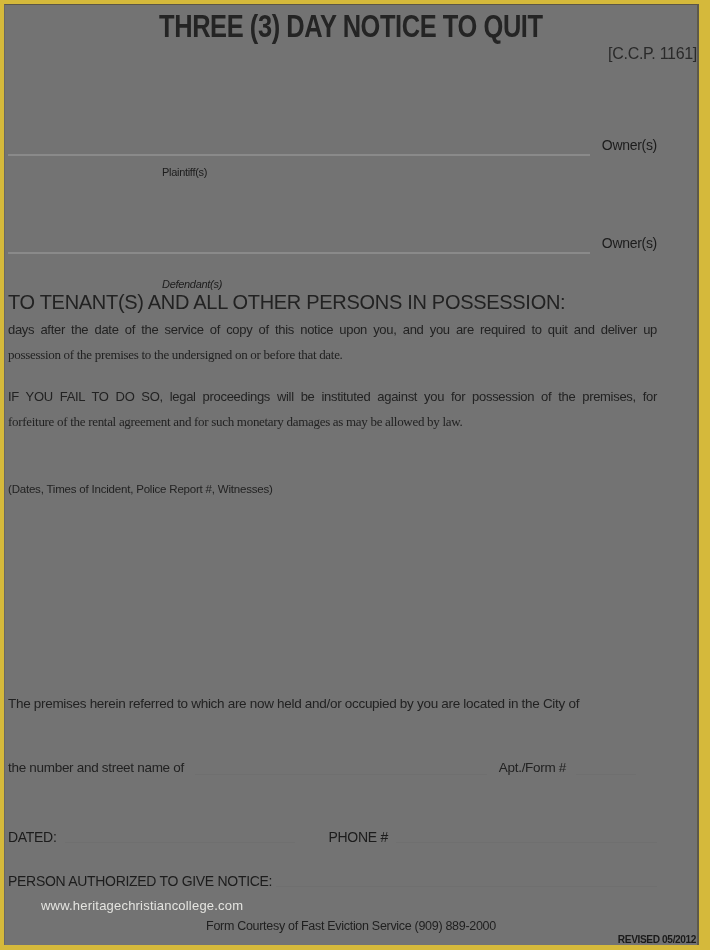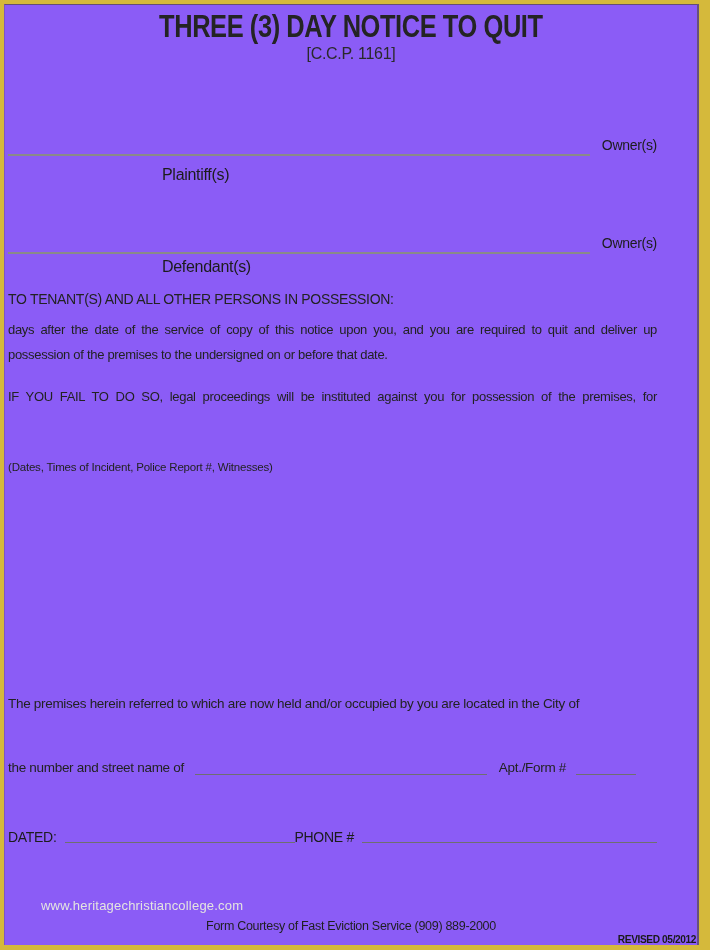--- a/index.html
+++ b/index.html
@@ -4,41 +4,41 @@
 <style>
   html,body{margin:0;padding:0;}
   body{
     width:710px;height:950px;position:relative;overflow:hidden;
     font-family:"Liberation Sans",sans-serif;
     background:#d5b93b; 
   }
   .frame{position:absolute;inset:0;background:#d5b93b;}
   .page{
     position:absolute;top:4px;left:4px;right:11px;bottom:5px;
-    background:#8b5cf6;
+    background:#737373;
     border-top:1px solid rgba(80,72,48,.65);
     border-right:2px solid rgba(80,72,48,.6);
     border-left:1px solid rgba(80,72,48,.25);
     color:#1c1c1c;
   }
   .abs{position:absolute;}
   .center{width:100%;text-align:center;}
   .title-inner{
     display:inline-block;transform:scaleX(.82);transform-origin:center;
     white-space:nowrap;font-weight:bold;font-size:31px;letter-spacing:-.5px;color:#242424;
   }
   .subtitle{font-size:16px;letter-spacing:-.3px;color:#2a2a2a;}
   .party-row{left:3px;right:40px;display:flex;align-items:flex-end;}
   .fill-line{flex:1;border-bottom:2px solid #8a8a8a;height:0;}
   .owner-lbl{margin-left:12px;margin-bottom:3px;font-size:14px;letter-spacing:-.3px;white-space:nowrap;}
-  .under-lbl{font-size:16px;letter-spacing:-.3px;}
+  .under-lbl{font-size:11px;letter-spacing:-.3px;}
   .bodytxt{font-size:13px;letter-spacing:-.3px;line-height:25px;color:#222;}
   .jline{text-align:justify;text-align-last:justify;}
-  .jline-last{text-align:left;}
-  .salutation,.reason-h{font-size:14px;letter-spacing:-.3px;color:#222;}
+  .jline-last{text-align:left;font-family:Liberation Serif, serif;}
+  .salutation,.reason-h{font-size:20px;letter-spacing:-.3px;color:#222;}
   .reason-hint{font-size:11.5px;letter-spacing:-.2px;color:#222;}
   .prem{font-size:13.5px;letter-spacing:-.3px;color:#222;white-space:nowrap;}
   .blank{
     display:inline-block;border-bottom:1.5px solid #6f6f6f;
     transform:translateY(3px);height:14px;vertical-align:baseline;
   }
   .sig-row{left:3px;right:40px;display:flex;align-items:flex-end;font-size:14px;letter-spacing:-.3px;}
   .sig-row .lbl{white-space:nowrap;margin-bottom:0;}
   .sig-row .blank2{border-bottom:1.5px solid #6f6f6f;height:0;margin-bottom:2px;}
   .watermark{font-size:13px;letter-spacing:.2px;color:#e4e4e0;}
@@ -47,64 +47,69 @@
 </style>
 </head>
 <body>
 
 <div class="frame"></div>
 <div class="page">
 
   <div class="abs center" style="top:4px;">
     <span class="title-inner">THREE (3) DAY NOTICE TO QUIT</span>
   </div>
-  <div class="abs center subtitle" style="top:40px;">[C.C.P. 1161]</div>
+  <div class="abs center subtitle" style="top:40px;text-align:right;">[C.C.P. 1161]</div>
 
   <div class="abs party-row" style="top:125px;height:26px;">
     <div class="fill-line"></div>
     <span class="owner-lbl">Owner(s)</span>
   </div>
   <div class="abs under-lbl" style="top:161px;left:157px;">Plaintiff(s)</div>
 
   <div class="abs party-row" style="top:223px;height:26px;">
     <div class="fill-line"></div>
     <span class="owner-lbl">Owner(s)</span>
   </div>
-  <div class="abs under-lbl" style="top:253px;left:157px;">Defendant(s)</div>
+  <div class="abs under-lbl" style="top:273px;left:157px;font-style:italic;">Defendant(s)</div>
 
   <div class="abs salutation" style="top:286px;left:3px;right:40px;">TO TENANT(S) AND ALL OTHER PERSONS IN POSSESSION:</div>
 
   <div class="abs bodytxt" style="top:312px;left:3px;right:40px;">
     <div class="jline">days after the date of the service of copy of this notice upon you, and you are required to quit and deliver up</div>
     <div class="jline-last">possession of the premises to the undersigned on or before that date.</div>
   </div>
 
   <div class="abs bodytxt" style="top:379px;left:3px;right:40px;">
     <div class="jline">IF YOU FAIL TO DO SO, legal proceedings will be instituted against you for possession of the premises, for</div>
+    <div class="jline-last">forfeiture of the rental agreement and for such monetary damages as may be allowed by law.</div>
   </div>
 
-  <div class="abs reason-hint" style="top:456px;left:3px;">(Dates, Times of Incident, Police Report #, Witnesses)</div>
+  <div class="abs reason-hint" style="top:478px;left:3px;">(Dates, Times of Incident, Police Report #, Witnesses)</div>
 
   <div class="abs" style="top:475px;left:3px;right:40px;height:210px;"></div>
 
   <div class="abs prem" style="top:691px;left:3px;">The premises herein referred to which are now held and/or occupied by you are located in the City of</div>
 
 
   <div class="abs prem" style="top:752px;left:3px;">
     <span>the number and street name of</span>
     <span class="blank" style="width:292px;margin-left:8px;"></span>
     <span style="margin-left:8px;">Apt./Form #</span>
     <span class="blank" style="width:60px;margin-left:6px;"></span>
   </div>
 
   <div class="abs sig-row" style="top:814px;height:26px;">
     <span class="lbl">DATED:</span>
     <span class="blank2" style="width:230px;margin-left:8px;"></span>
-    <span class="lbl" style="">PHONE #</span>
+    <span class="lbl" style="margin-left:34px;">PHONE #</span>
     <span class="blank2" style="flex:1;margin-left:8px;"></span>
   </div>
 
+  <div class="abs sig-row" style="top:858px;height:26px;">
+    <span class="lbl">PERSON AUTHORIZED TO GIVE NOTICE:</span>
+    <span class="blank2" style="flex:1;margin-left:4px;"></span>
+  </div>
 
   <div class="abs watermark" style="top:893px;left:36px;">www.heritagechristiancollege.com</div>
   <div class="abs center footer" style="top:914px;">Form Courtesy of Fast Eviction Service (909) 889-2000</div>
   <div class="abs revised" style="top:928px;right:1px;">REVISED 05/2012</div>
 
 </div>
 
 </body></html>

